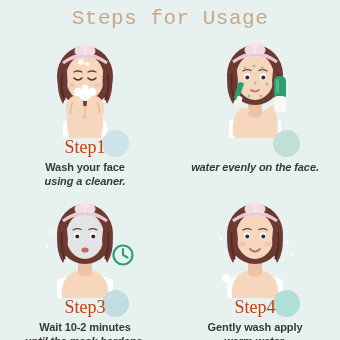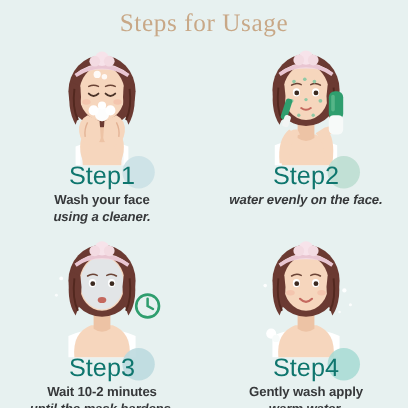--- a/index.html
+++ b/index.html
@@ -21,21 +21,21 @@
     overflow: hidden;
   }
 
   
   .page-title {
     position: absolute;
     top: 6px;
     left: 0;
     width: 340px;
     text-align: center;
-    font-family: Liberation Serif, serif;
+    font-family: Liberation Mono, monospace;
     font-size: 21px;
     letter-spacing: 0.5px;
     color: #c8a887;
     line-height: 26px;
     white-space: nowrap;
   }
 
   
   .steps-grid {
     position: absolute;
@@ -69,24 +69,24 @@
     position: absolute;
     top: 96px;
     left: 0;
     width: 170px;
     height: 26px;
     text-align: center;
   }
   .step-label {
     position: relative;
     display: inline-block;
-    font-family: Liberation Sans, sans-serif;
-    font-size: 21px;
+    font-family: Liberation Serif, serif;
+    font-size: 18px;
     line-height: 26px;
-    color: #0f766e;
+    color: #c2410c;
     white-space: nowrap;
     z-index: 2;
   }
   .step-blob {
     position: absolute;
     top: 92px;
     width: 27px;
     height: 27px;
     border-radius: 50%;
     z-index: 1;
@@ -224,23 +224,20 @@
 
           <path d="M78 98 q3 -22 -6 -30 l-8 5 q9 9 7 25 Z" fill="#f6d6bd"></path>
           <path d="M68 72 q5 -6 11 -4 l2 5 q-6 0 -10 4 Z" fill="#f6d6bd"></path>
 
           <rect x="75" y="38" width="12" height="24" rx="5" fill="#2f9e6e"></rect>
           <rect x="75" y="58" width="12" height="16" rx="4" fill="#f7faf9"></rect>
           <rect x="77" y="41" width="3" height="14" rx="1.5" fill="#5cb98c" opacity="0.85"></rect>
         </svg>
       </div>
       <div class="step-blob" style="background: rgb(188, 221, 208); left: 103px;"></div>
-      <div class="step-label-wrap">
-        <span class="step-label">Step2</span>
-      </div>
       <div class="caption">
         <span class="l2">water evenly on the face.</span>
       </div>
     </div>
 
     <div class="step-cell cell-2">
       <div class="illus">
         <svg viewBox="0 0 112 100">
           <path d="M28 100 L28 82 Q56 70 84 82 L84 100 Z" fill="#ffffff"></path>
           <path d="M34 100 L34 85 Q56 77 78 85 L78 100 Z" fill="#f4f7f8"></path>

